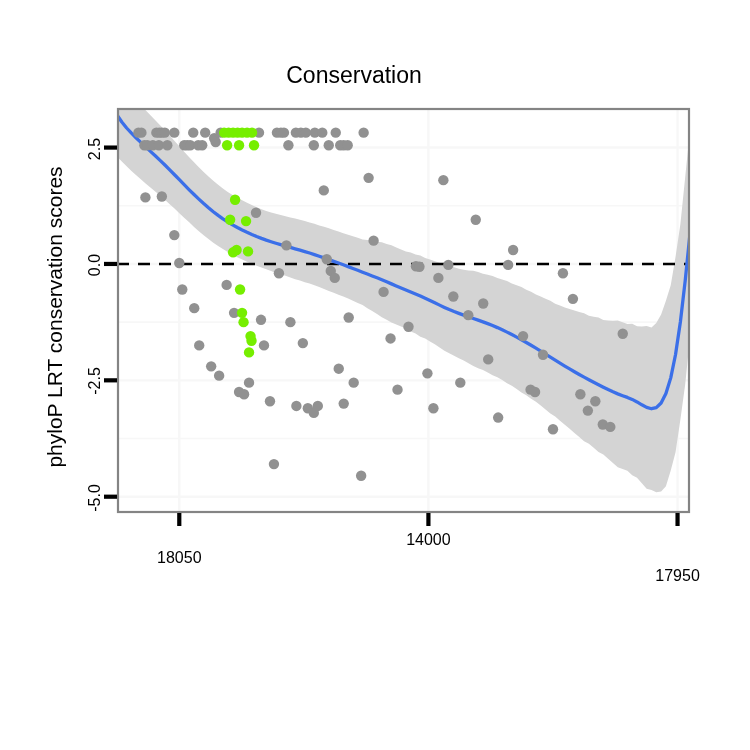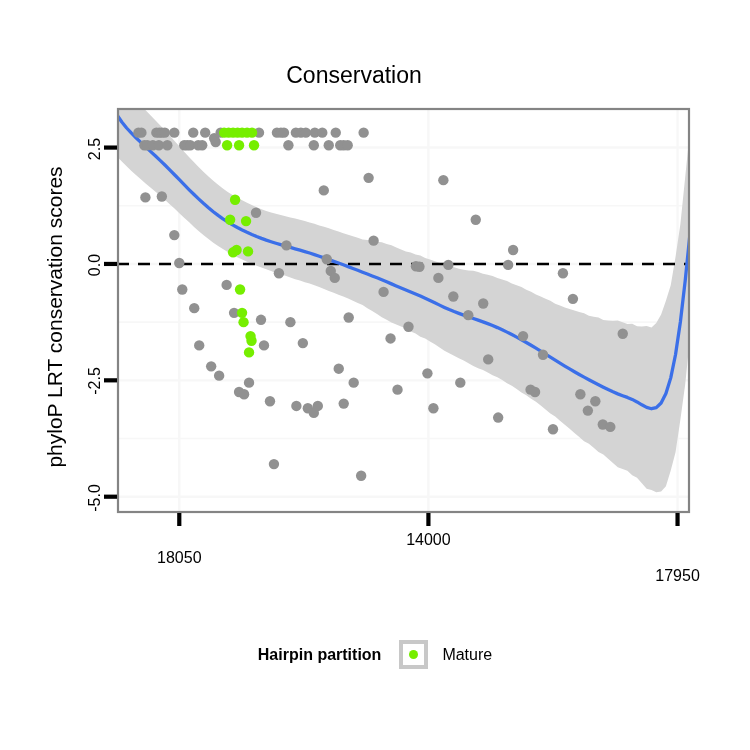--- a/index.html
+++ b/index.html
@@ -316,21 +316,14 @@
       <div class="ytick-wrap" style="top: 380.328px;">
         <div class="tick-label ytick-label" style="top: -8px;">-2.5</div>
       </div>
       <div class="ytick-wrap" style="top: 496.707px;">
         <div class="tick-label ytick-label" style="top: -8px;">-5.0</div>
       </div>
     </div>
 
   <div class="ylabel">phyloP LRT conservation scores</div>
 
-  <div class="legend">
-    <span class="legend-title">Hairpin partition</span>
-    <span class="legend-key">
-      <span class="legend-dot" id="legend-dot-0" style="background: rgb(118, 238, 0);"></span>
-    </span>
-    <span class="legend-label">Mature</span>
-  </div>
 
 </div>
 
 </body></html>

